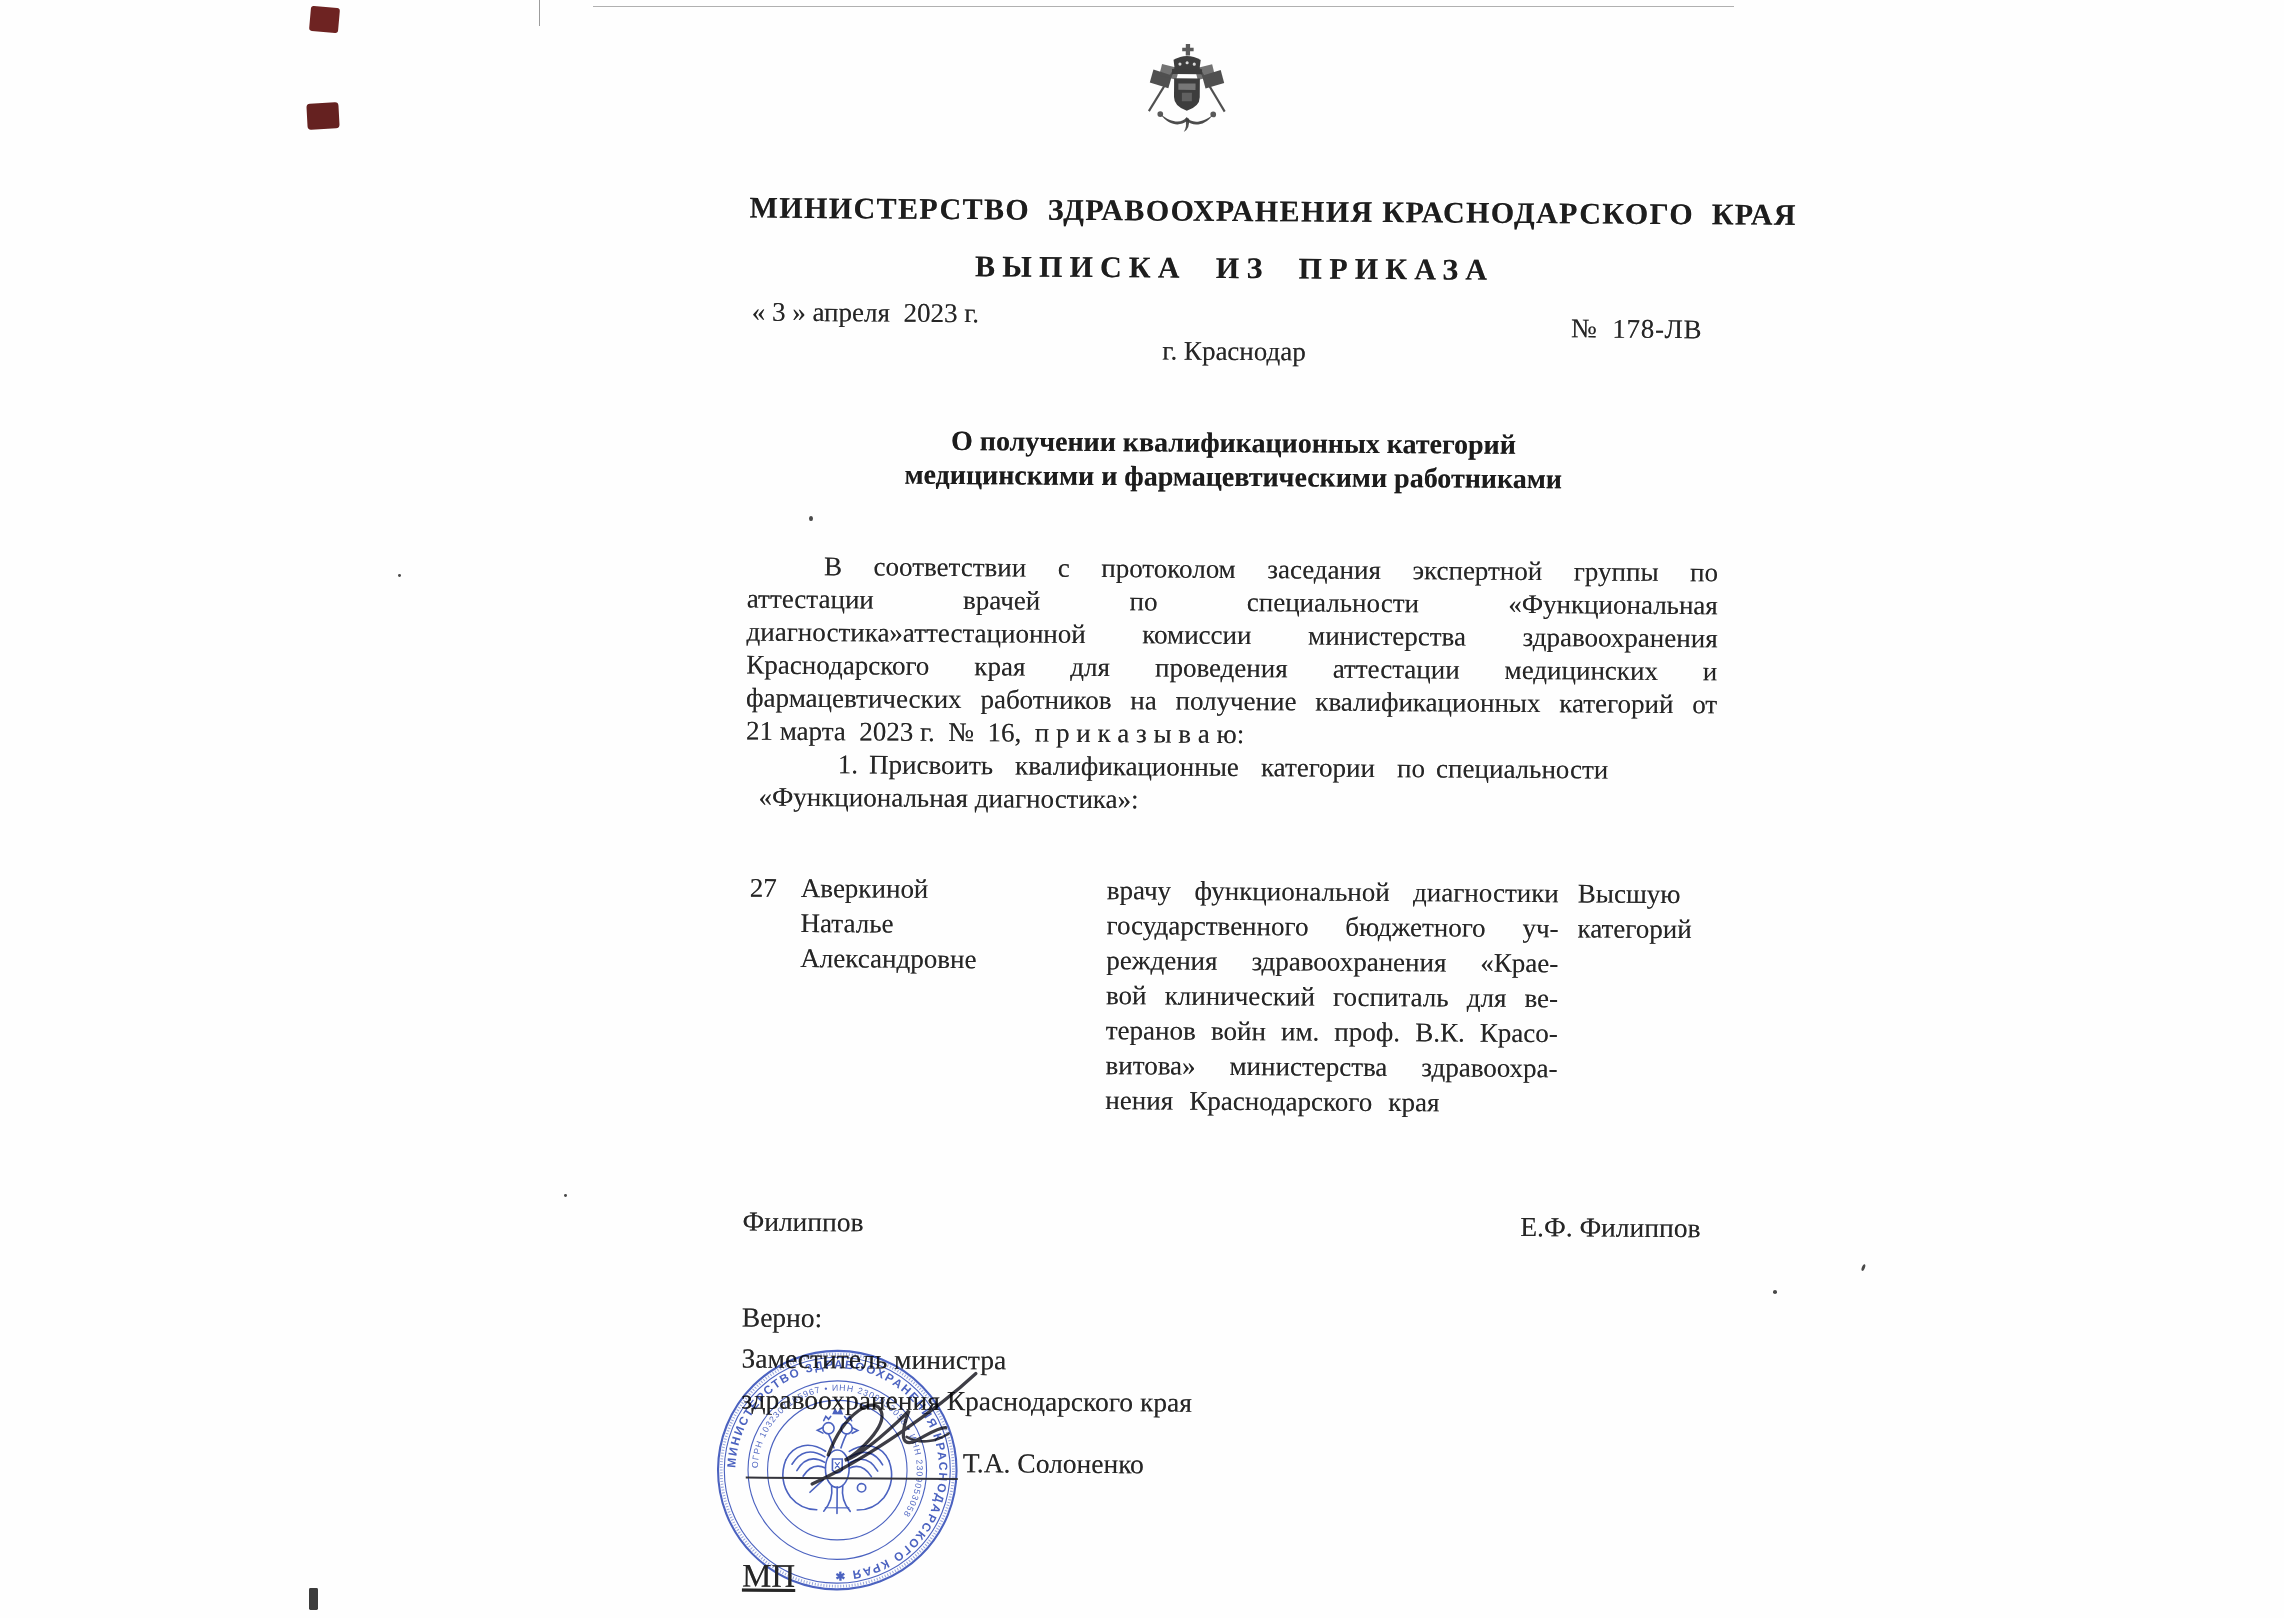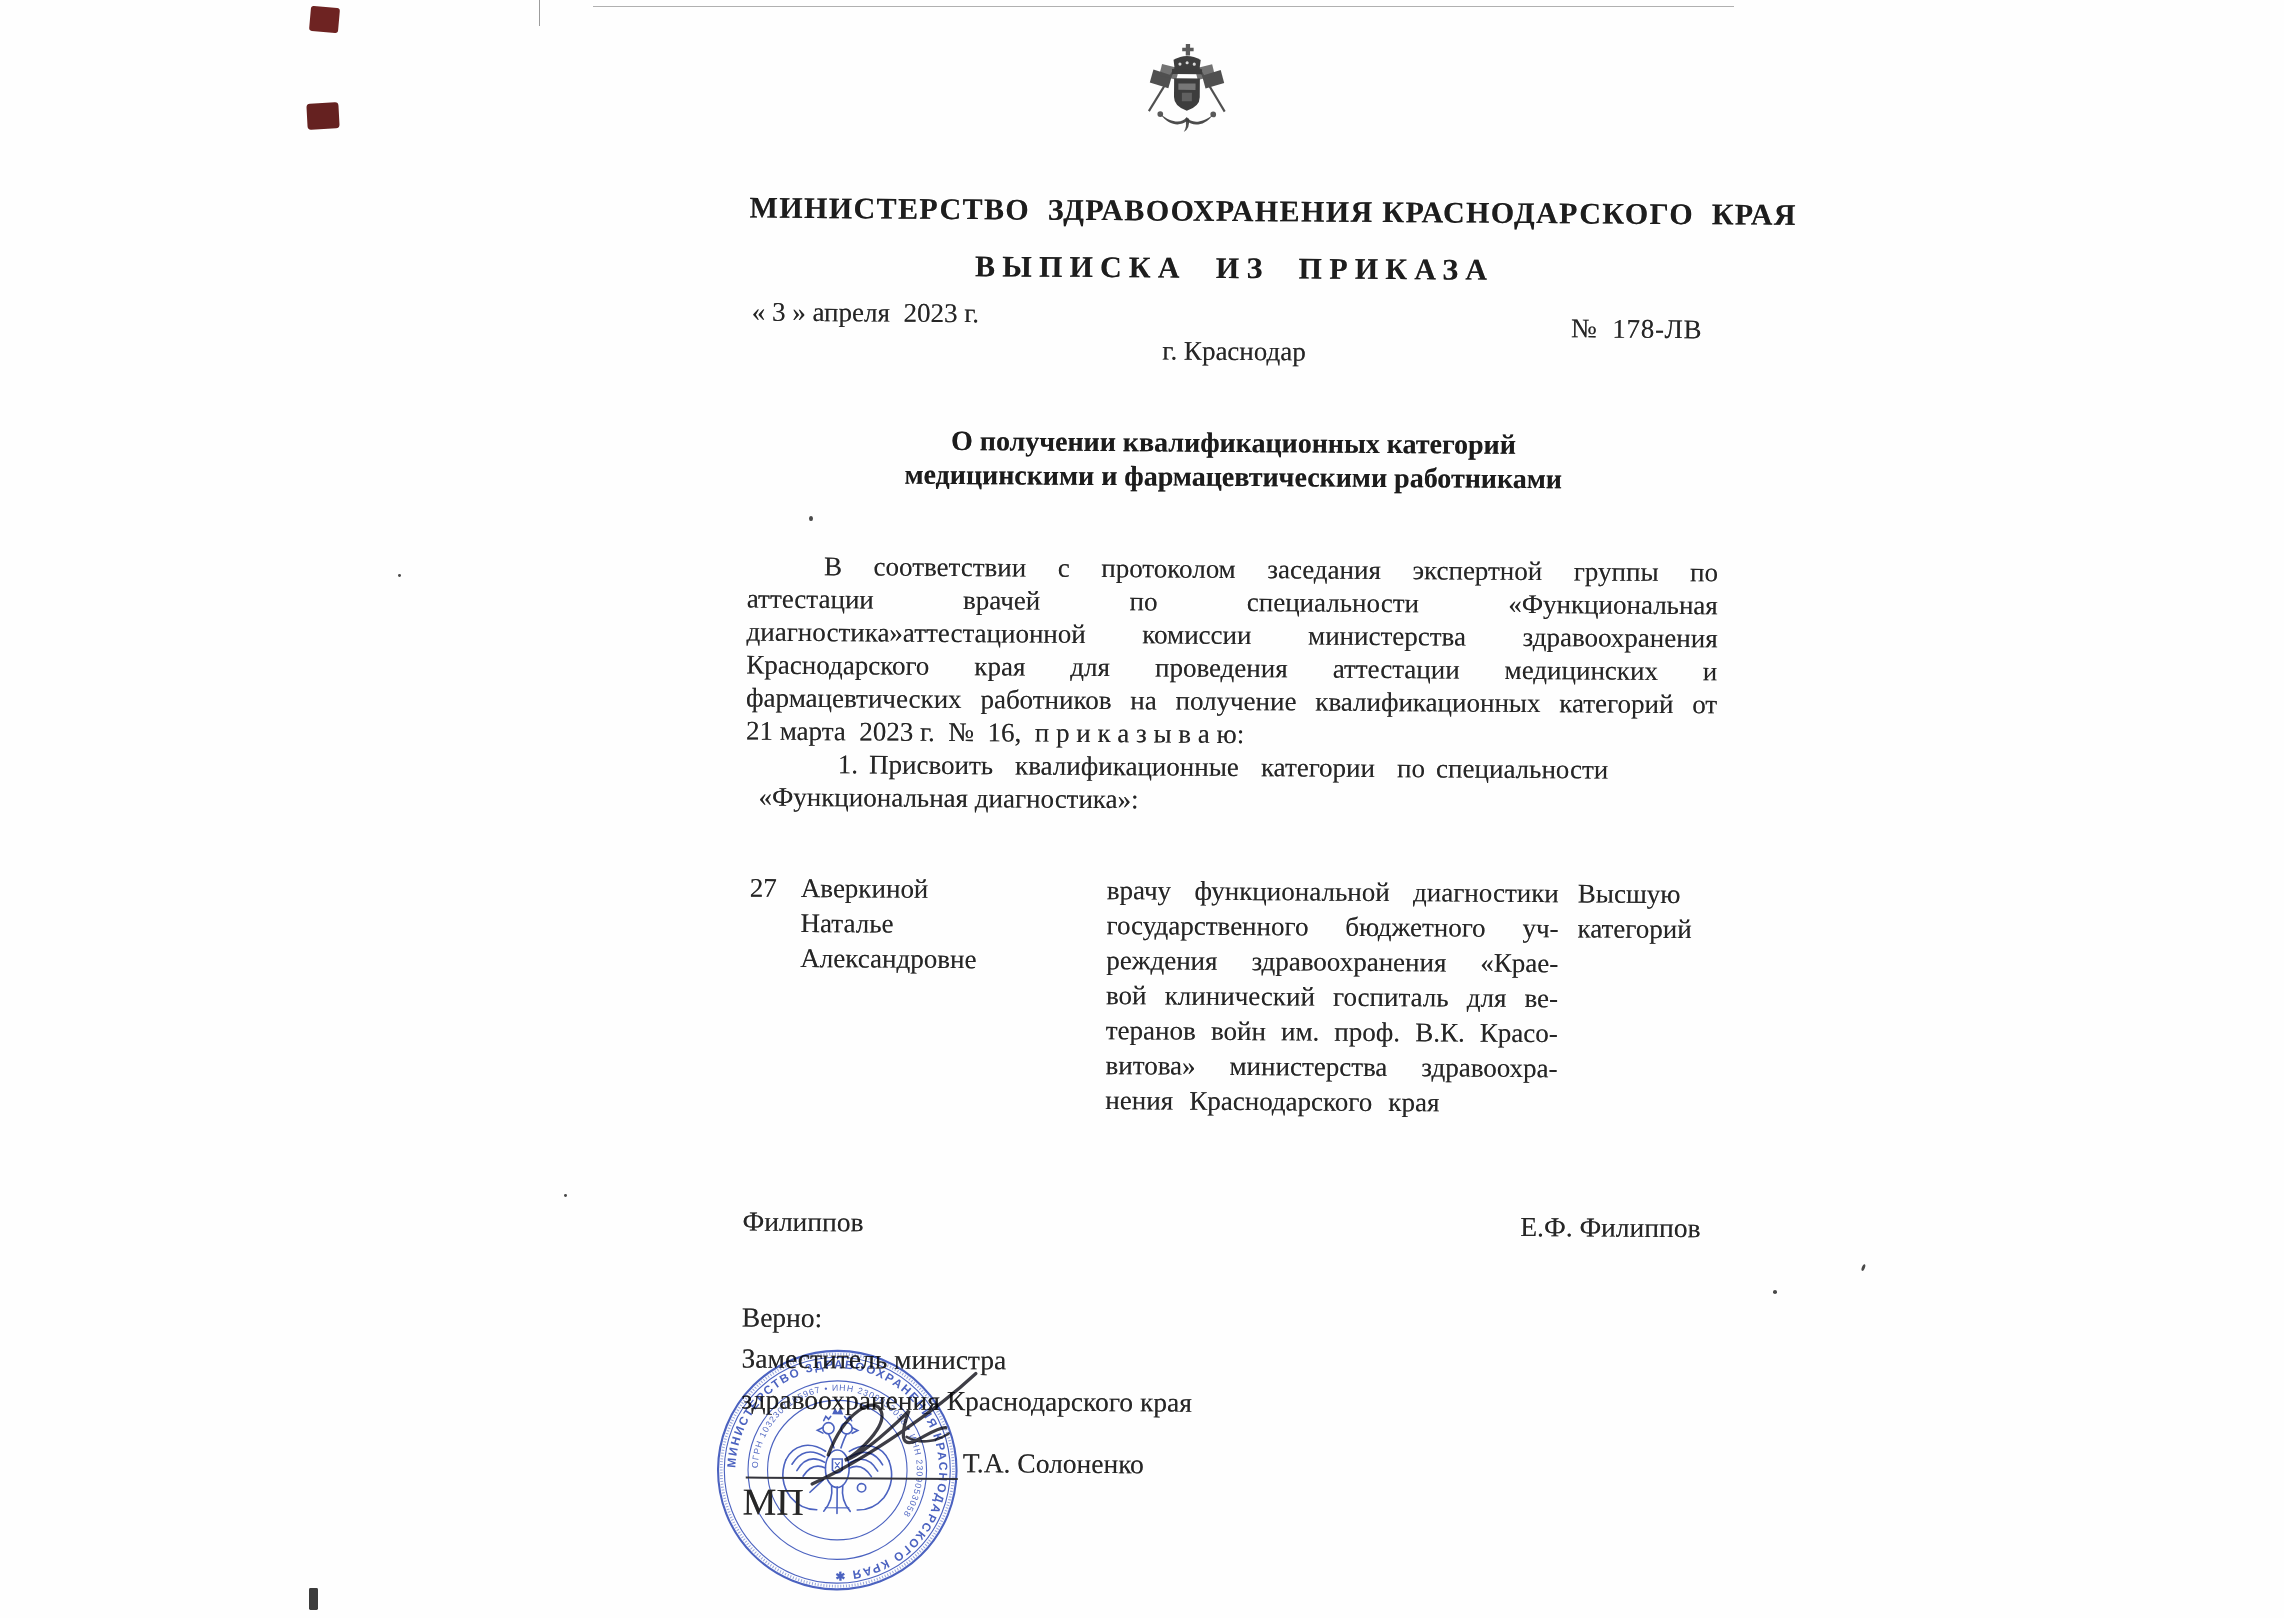--- a/index.html
+++ b/index.html
@@ -29,21 +29,21 @@
   .c-num{left:8px;}
   .c-name{left:59px;width:246px;}
   .c-pos{left:365px;width:452px;}
   .c-cat{left:836px;width:143px;text-align:left;}
   .ws{word-spacing:9.4px;}
   .minrow{left:746px;top:1209px;width:971px;font-size:27.5px;}
   .min-name{position:absolute;right:13px;top:0;}
   .verno{left:746px;top:1300px;width:652px;font-size:27.5px;line-height:41px;}
   .solonenko{left:968px;top:1449px;font-size:27.5px;}
   .sigline{position:absolute;left:751px;top:1480px;width:212px;height:2.2px;background:#34343b;}
-  .mp{left:748px;top:1483px;font-size:38px;}
+  .mp{left:748px;top:1561px;font-size:33px;text-decoration:underline;}
   .seal{position:absolute;left:710px;top:1338px;mix-blend-mode:multiply;opacity:.93;}
   .sigsvg{position:absolute;left:0;top:0;mix-blend-mode:multiply;}
   .emblem{position:absolute;left:1128px;top:43px;}
   
   .art{position:absolute;}
   .red1{left:310px;top:7.2px;width:29px;height:25px;background:#6e2322;border-radius:2.9px;transform:rotate(5deg);}
   .red2{left:307px;top:103px;width:32px;height:26px;background:#652120;border-radius:3.6px;transform:rotate(-3deg);}
   .edge-bottom{left:309px;top:1588px;width:8.7px;height:22px;background:#3c3c3c;border-radius:1.4px;}
   .hline{left:593px;top:5.8px;width:1141px;height:1.4px;background:#b0b0b0;}
   .vline{left:539px;top:0px;width:1.4px;height:26px;background:#9c9c9c;}

